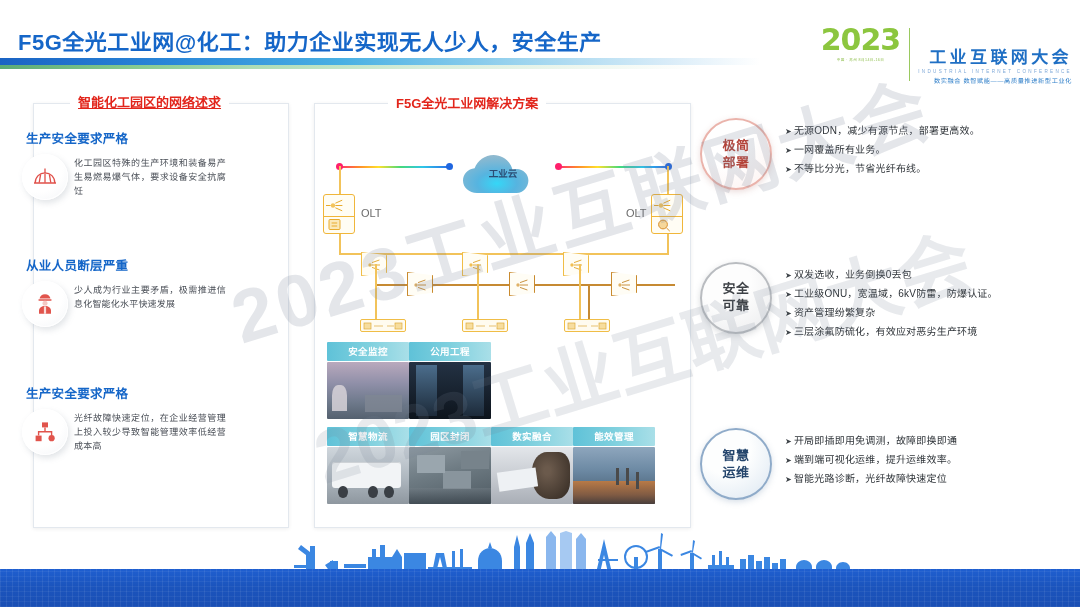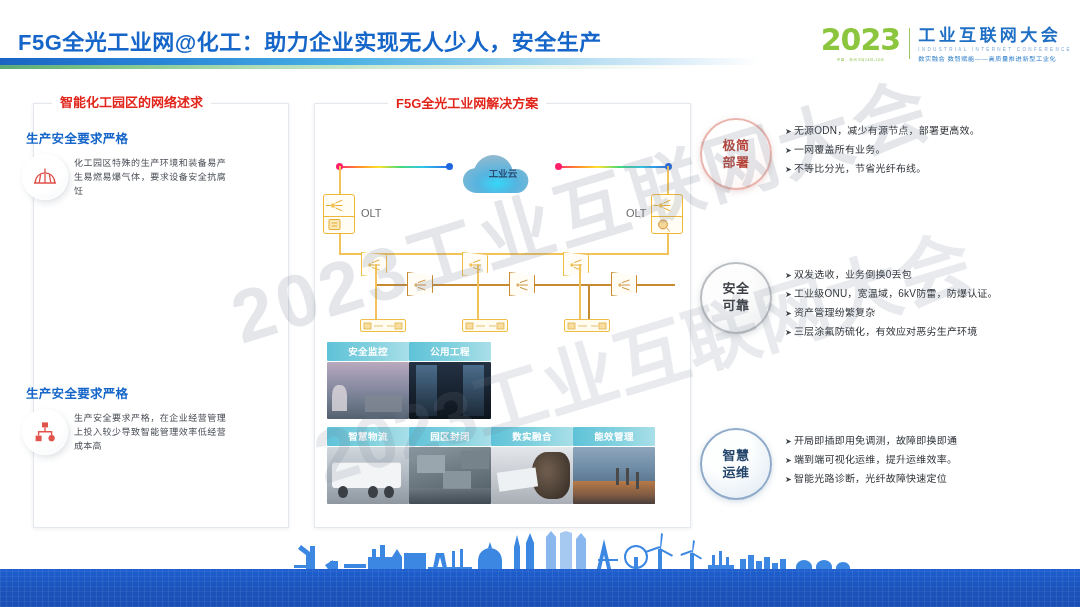--- a/index.html
+++ b/index.html
@@ -32,21 +32,21 @@
   .logo-year{ position:relative; padding-right:9px; text-align:center; }
   .logo-year .yr{
     font-size:30px; font-weight:bold; letter-spacing:-1px;
     color:#8cc63f; line-height:28px;
     font-family:"DejaVu Sans",sans-serif;
   }
   .logo-year .ysub{
     font-size:3.6px; color:#8fbf4e; letter-spacing:.4px; margin-top:3px; white-space:nowrap;
   }
   .logo-div{ width:1px; background:#9ac95f; align-self:stretch; margin:2px 8px 4px 0; }
-  .logo-right{ text-align:left; }
+  .logo-right{ text-align:right;margin-top:22px; }
   .logo-cn{
     font-size:17px; font-weight:bold; color:#1f6fc4; letter-spacing:3.4px;
     line-height:19px; white-space:nowrap;
   }
   .logo-en{
     font-size:4.6px; color:#7fa9d8; letter-spacing:2.3px; margin-top:2px; white-space:nowrap;
   }
   .logo-tag{
     font-size:6.2px; color:#2f7fc9; letter-spacing:.6px; margin-top:2px; white-space:nowrap;
   }
@@ -55,21 +55,21 @@
   .panel{
     position:absolute; background:#fff; border:1px solid #e3e8ee;
     box-shadow:0 1px 4px rgba(0,0,0,.07);
   }
   .panel-title{
     position:absolute; background:#fff; padding:0 8px;
     font-size:13px; font-weight:bold; color:#e2251b; white-space:nowrap;
   }
 
   #panel-left{ left:33px; top:103px; width:256px; height:425px; }
-  #t-left{ left:52px; top:92px; }
+  #t-left{ left:70px; top:92px;text-decoration:underline; }
 
   #panel-mid{ left:314px; top:103px; width:377px; height:425px; }
   #t-mid{ left:388px; top:93px; }
 
   
   .need{ position:absolute; left:8px; width:256px; }
   .need-h{
     font-size:12.5px; font-weight:bold; color:#1566c8; margin-left:18px;
     letter-spacing:.3px; white-space:nowrap;
   }
@@ -280,33 +280,48 @@
       <div class="need-icon">
         <svg width="26" height="22" viewBox="0 0 26 22" fill="none" stroke="#e0504a" stroke-width="1.3">
           <path d="M2 17h22M3.2 17c0-6 4.4-10.2 9.8-10.2S22.8 11 22.8 17"></path>
           <path d="M13 6.9V2.6M8.6 8.6l-1.4 8M17.4 8.6l1.4 8M13 7.4v9.3"></path>
         </svg>
       </div>
       <div class="need-text">化工园区特殊的生产环境和装备易产生易燃易爆气体，要求设备安全抗腐饪</div>
     </div>
   </div>
 
+  <div class="need" style="top:255px">
+    <div class="need-h">从业人员断层严重</div>
+    <div class="need-body">
+      <div class="need-icon">
+        <svg width="24" height="24" viewBox="0 0 24 24" fill="#e1544c">
+          <path d="M12 2.2c-3 0-5.2 1.9-5.4 4.4h10.8C17.2 4.1 15 2.2 12 2.2z"></path>
+          <rect x="5.4" y="7.2" width="13.2" height="1.5" rx=".6"></rect>
+          <circle cx="12" cy="11.3" r="2.5" fill="#f4c9c4"></circle>
+          <path d="M12 13.9c-3.4 0-6 2-6 4.6v3.3h12v-3.3c0-2.6-2.6-4.6-6-4.6z"></path>
+          <rect x="10.9" y="14.4" width="2.2" height="7.4" fill="#f8ddda"></rect>
+        </svg>
+      </div>
+      <div class="need-text">少人成为行业主要矛盾，极需推进信息化智能化水平快速发展</div>
+    </div>
+  </div>
 
   <div class="need" style="top:383px">
     <div class="need-h">生产安全要求严格</div>
     <div class="need-body">
       <div class="need-icon">
         <svg width="24" height="24" viewBox="0 0 24 24" fill="none" stroke="#e1544c" stroke-width="1.4">
           <rect x="9" y="2.4" width="6" height="5" fill="#e1544c" stroke="none"></rect>
           <rect x="2.6" y="15.6" width="6" height="5.6" fill="#e1544c" stroke="none"></rect>
           <circle cx="18.6" cy="18.2" r="3.1" fill="#e1544c" stroke="none"></circle>
           <path d="M12 7.4v4.4M5.6 15.6v-3.8h13v6.4"></path>
         </svg>
       </div>
-      <div class="need-text">生产安全要求严格，在企业经营管理上投入较少导致智能管理效率低经营成本高</div>
+      <div class="need-text">光纤故障快速定位，在企业经营管理上投入较少导致智能管理效率低经营成本高</div>
     </div>
   </div>
 
   <div class="panel" id="panel-mid">
 
     <div>
 
       <div class="fiber fiber-l"></div>
       <div class="fiber fiber-r"></div>
       <div class="dot dot-pink" style="left:21px;top:59px"></div>

